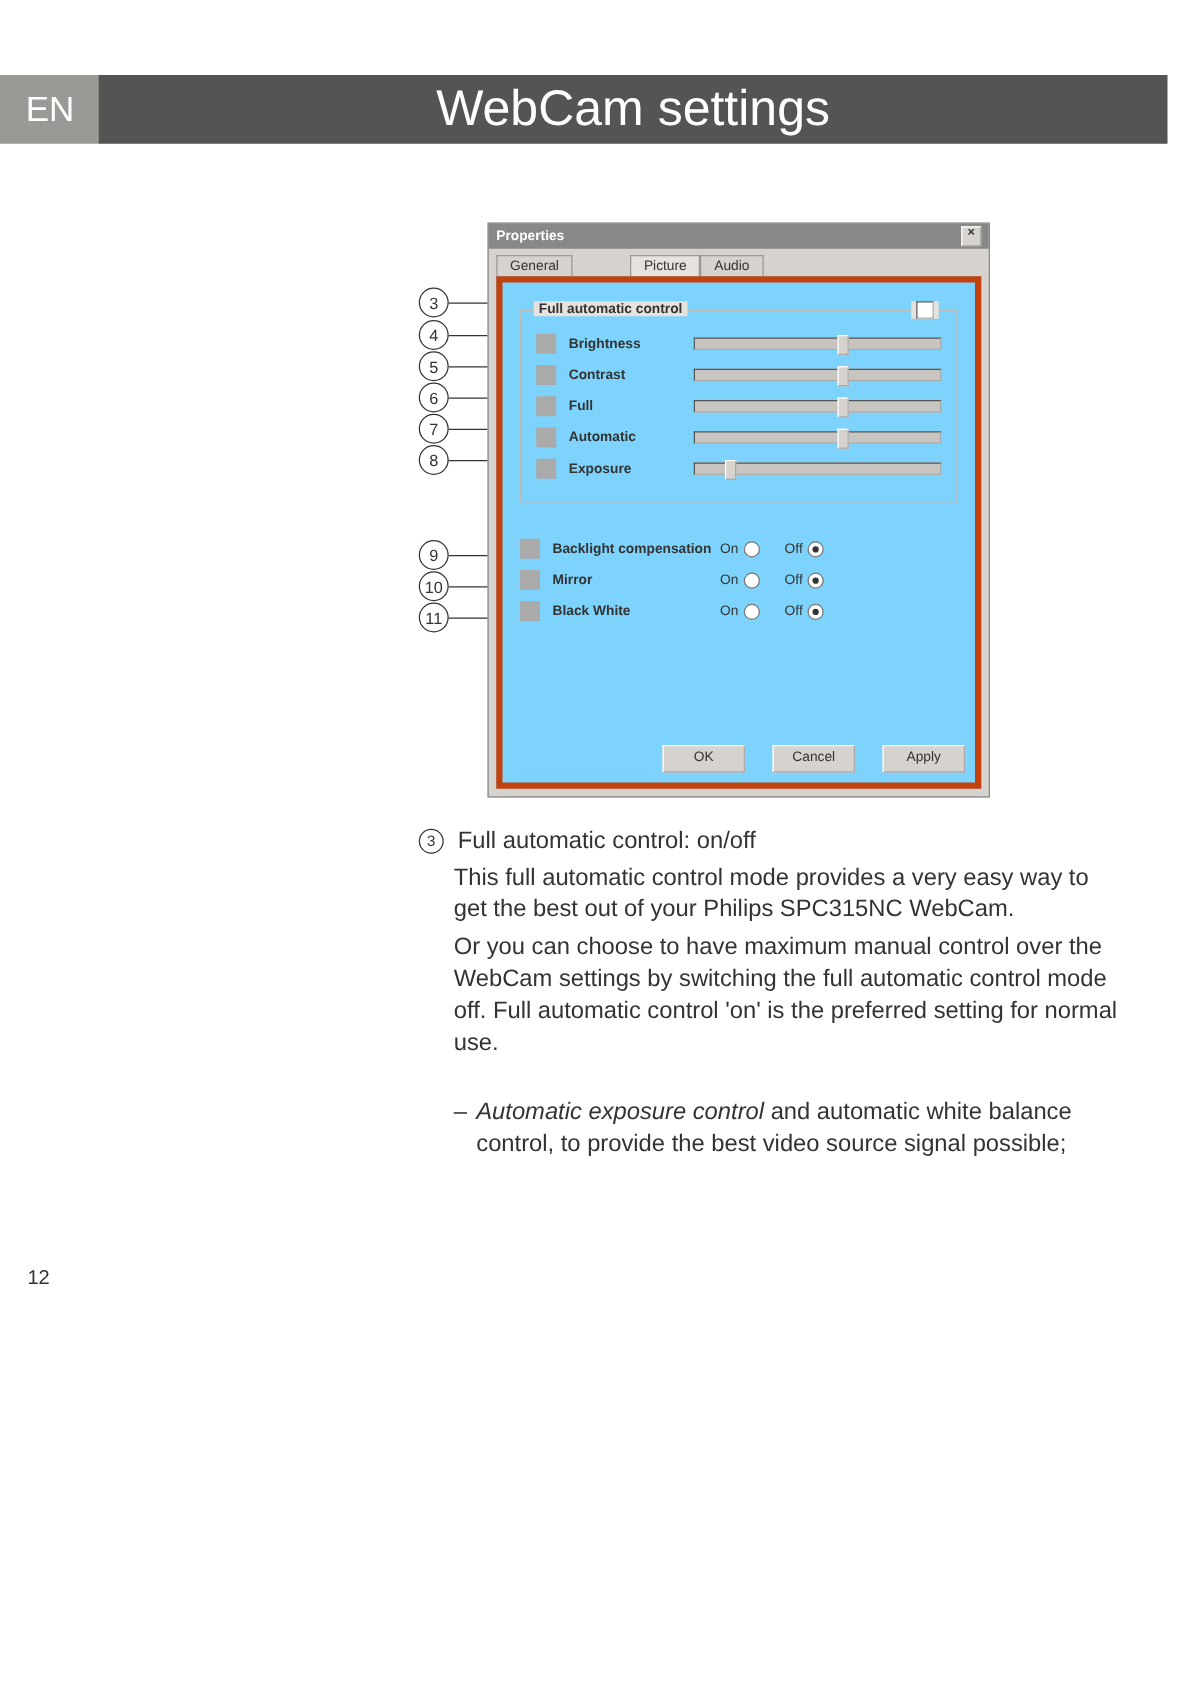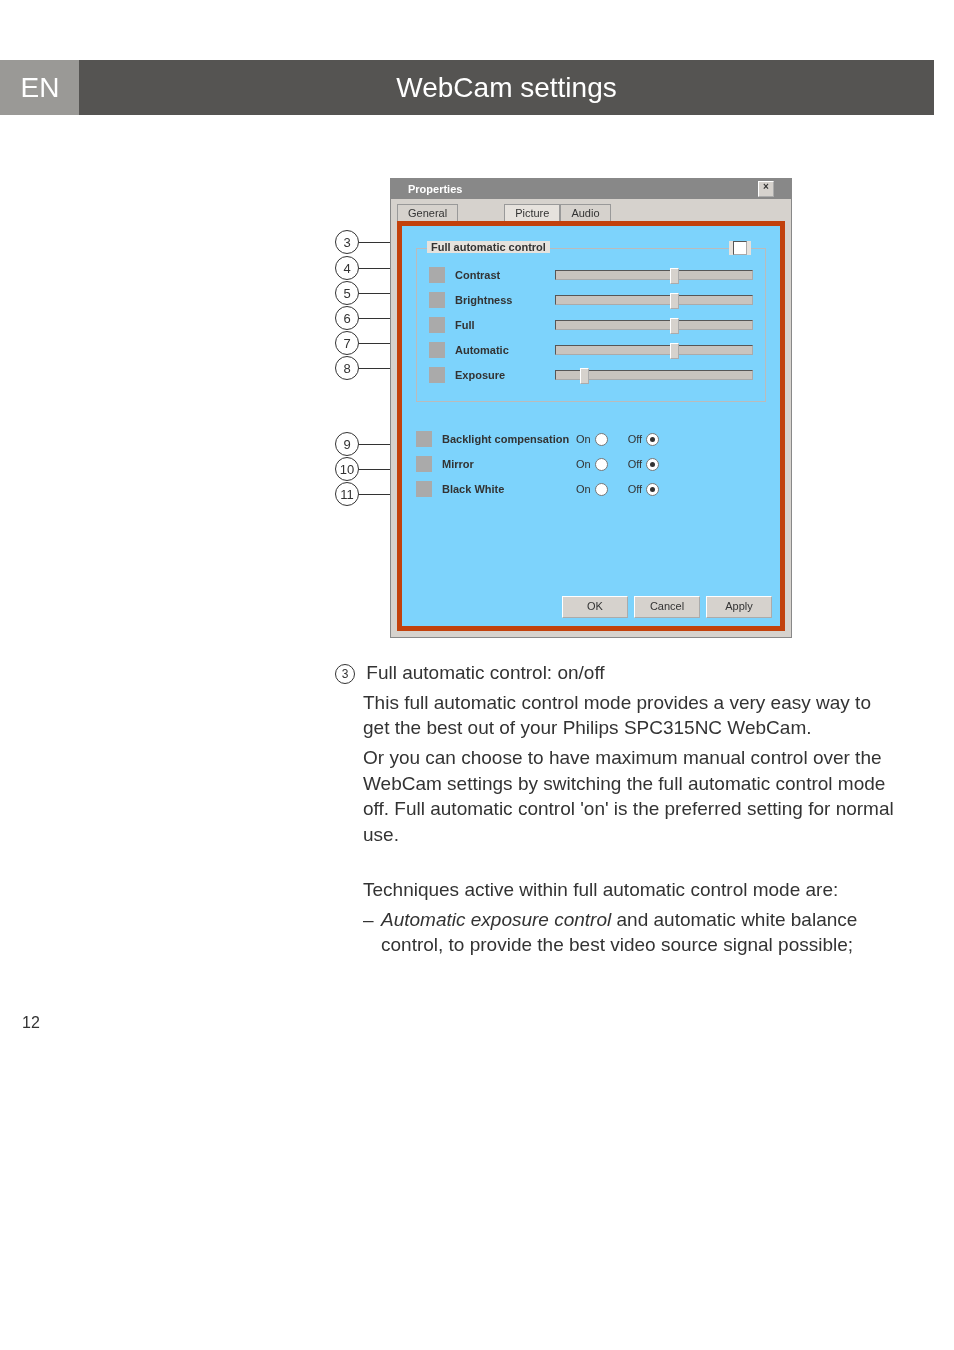--- a/index.html
+++ b/index.html
@@ -32,21 +32,21 @@
     justify-content: center;
   }
   .title-bar {
     position: absolute;
     top: 60px;
     left: 79px;
     right: 20px;
     height: 55px;
     background: #555452;
     color: #fff;
-    font-size: 28px;
+    font-size: 40px;
     display: flex;
     align-items: center;
     justify-content: center;
     font-weight: 300;
   }
   .section-title {
     position: absolute;
     top: 128px;
     left: 335px;
     color: #333;
@@ -65,21 +65,21 @@
     width: 400px;
     background: #d6d2cd;
     border: 1px solid #888;
     font-family: Tahoma, Arial, sans-serif;
     font-size: 11px;
   }
   .dlg-title {
     background: #888;
     color: #fff;
     font-weight: bold;
-    padding: 2px 17px;
+    padding: 2px 6px;
     font-size: 11px;
     display: flex;
     align-items: center;
     justify-content: space-between;
   }
   .dlg-close {
     width: 14px;
     height: 14px;
     background: #d6d2cd;
     border: 1px outset #fff;
@@ -212,21 +212,21 @@
     display: block;
   }
   .second-group {
     margin-top: 28px;
   }
   .btn-row {
     position: absolute;
     right: 8px;
     bottom: 8px;
     display: flex;
-    gap: 6px;
+    gap: 22px;
   }
   .btn {
     width: 64px;
     height: 20px;
     background: #d6d2cd;
     border: 1px outset #fff;
     font-size: 11px;
     text-align: center;
     line-height: 18px;
     font-family: Tahoma, Arial, sans-serif;
@@ -355,28 +355,28 @@
       <div class="tab-panel">
 
         <div class="group">
           <span class="group-title">Full automatic control</span>
           <span class="group-check">
             <span class="chk"></span>
           </span>
           <div id="slider-rows">
               <div class="row">
                 <span class="ico"></span>
-                <span class="lbl">Contrast</span>
+                <span class="lbl">Brightness</span>
                 <span class="slider">
                   <span class="thumb" style="left:58%"></span>
                 </span>
               </div>
               <div class="row">
                 <span class="ico"></span>
-                <span class="lbl">Brightness</span>
+                <span class="lbl">Contrast</span>
                 <span class="slider">
                   <span class="thumb" style="left:58%"></span>
                 </span>
               </div>
               <div class="row">
                 <span class="ico"></span>
                 <span class="lbl">Full</span>
                 <span class="slider">
                   <span class="thumb" style="left:58%"></span>
                 </span>
@@ -445,21 +445,20 @@
   </div>
 
   <div class="body-text">
     <p>
       <span class="item-num">3</span>
       <span>Full automatic control: on/off</span>
     </p>
     <p class="indent">This full automatic control mode provides a very easy way to get the best out of your Philips SPC315NC WebCam.</p>
     <p class="indent">Or you can choose to have maximum manual control over the WebCam settings by switching the full automatic control mode off. Full automatic control 'on' is the preferred setting for normal use.</p>
     <br>
-    <p class="indent">Techniques active within full automatic control mode are:</p>
     <p class="bullet">
       <em>Automatic exposure control</em><span> and automatic white balance control, to provide the best video source signal possible;</span>
     </p>
   </div>
 
   <div class="page-num">12</div>
 
 </div>
 
 </body></html>

